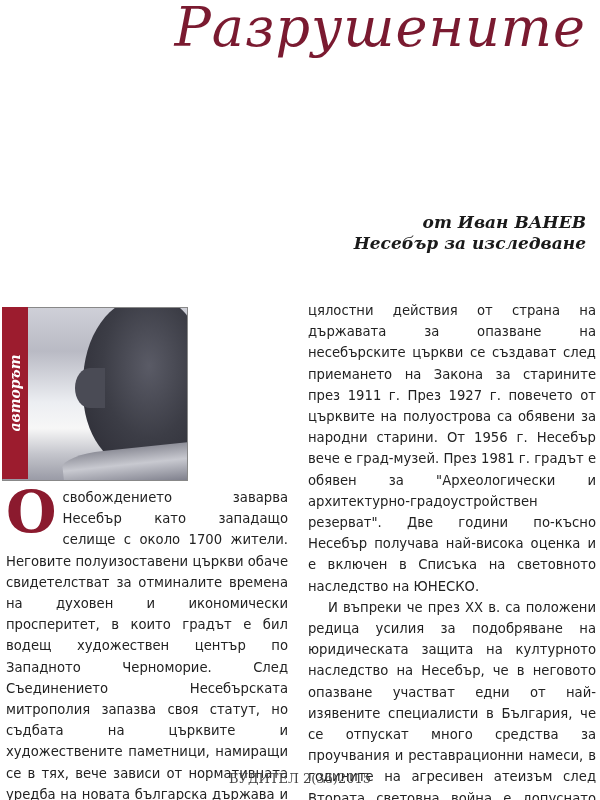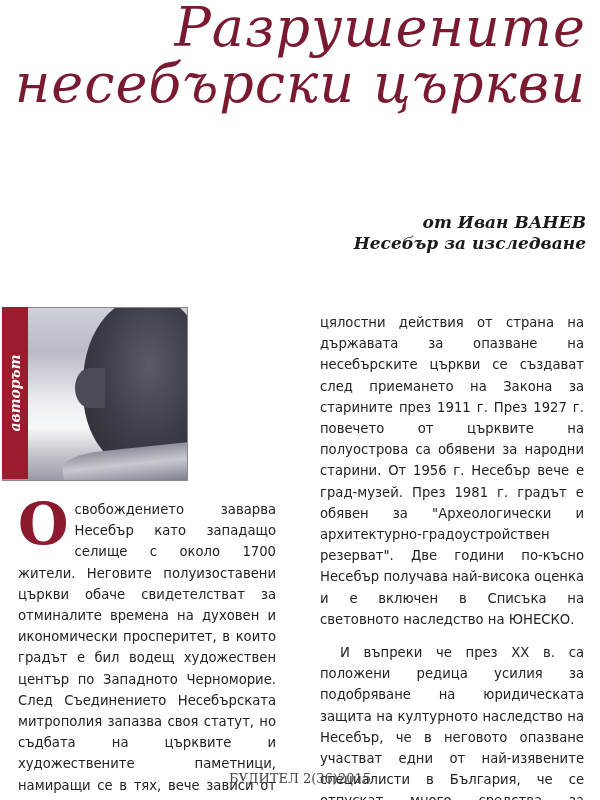--- a/index.html
+++ b/index.html
@@ -9,33 +9,32 @@
   .byline{position:absolute;right:14px;top:212px;text-align:right;font-family:"DejaVu Serif",serif;font-style:italic;font-weight:bold;font-size:17px;line-height:21px;color:#1a1a1a;margin-left:28px;}
   .photo-box{position:absolute;left:2px;top:307px;width:184px;height:172px;border:1px solid #888;overflow:hidden;
     background:linear-gradient(180deg,#cfd0d8 0%,#b9bac4 25%,#eceef2 55%,#f7f7f7 70%,#c4c5cc 85%,#9a9ba6 100%);}
   .photo-head{position:absolute;left:80px;top:-10px;width:120px;height:170px;border-radius:50% 40% 30% 45%;
     background:radial-gradient(ellipse at 55% 40%,#5a5b66 0%,#3c3d46 50%,#2a2a33 100%);}
   .photo-nose{position:absolute;left:72px;top:60px;width:30px;height:40px;border-radius:50% 0 0 50%;background:#4a4b55;}
   .photo-shoulder{position:absolute;left:60px;top:140px;width:140px;height:40px;transform:rotate(-6deg);background:linear-gradient(180deg,#8e8f99,#c8c9d0 40%,#777885);border-radius:30% 0 0 0;}
   .side-label{position:absolute;left:2px;top:307px;width:26px;height:172px;background:#9c1c2e;}
   .side-label span{position:absolute;left:50%;top:50%;transform:translate(-50%,-50%) rotate(-90deg);color:#fff;font-family:"DejaVu Serif",serif;font-style:italic;font-weight:bold;font-size:14px;white-space:nowrap;}
   .col{position:absolute;font-size:13.2px;line-height:21.2px;text-align:justify;color:#222;}
-  .col p{margin:12px;}
+  .col p{margin:0;}
   .col-left{left:6px;top:487px;width:282px;}
   .col-right{left:308px;top:300px;width:288px;}
   .dropcap{float:left;font-family:"DejaVu Serif",serif;font-weight:bold;color:#8b1a2e;font-size:58px;line-height:46px;margin:2px 6px 0 0;}
   .indent{text-indent:20px;}
   .footer{position:absolute;left:0;width:600px;text-align:center;font-family:"DejaVu Serif",serif;color:#444;font-size:13px;}
 </style>
 </head>
 <body>
 
 <div class="title">
   <div>Разрушените</div>
-  <div>несебърски църкви</div>
 </div>
 
 <div class="byline">
   <div>от Иван ВАНЕВ</div>
   <div>Несебър за изследване</div>
 </div>
 
 <div class="photo-box">
   <div class="photo-head"></div>
   <div class="photo-nose"></div>

